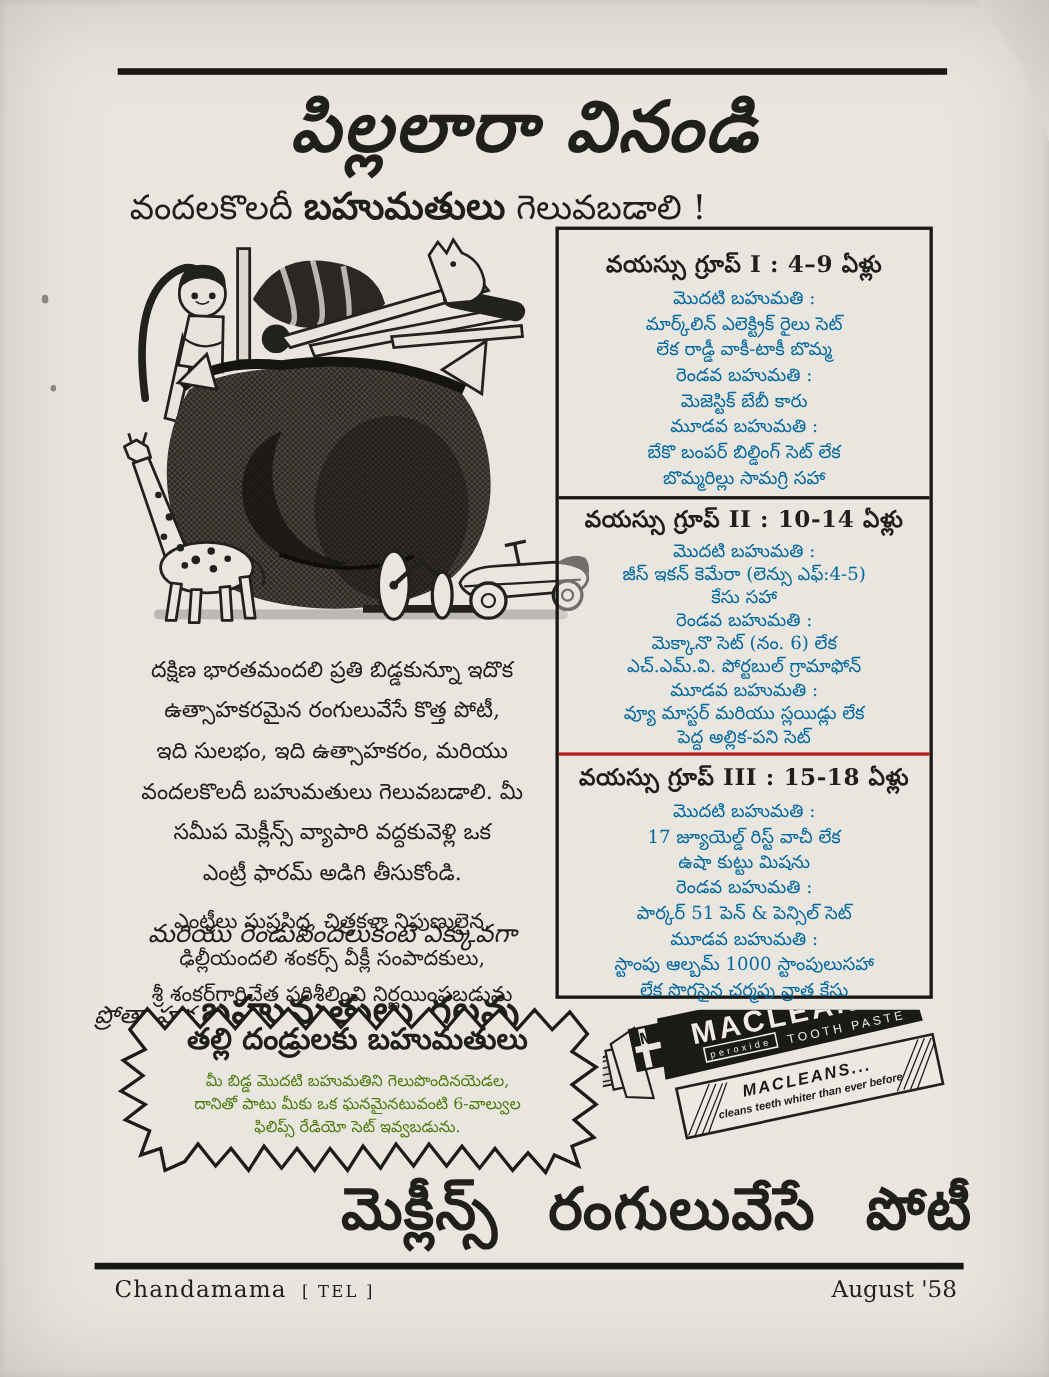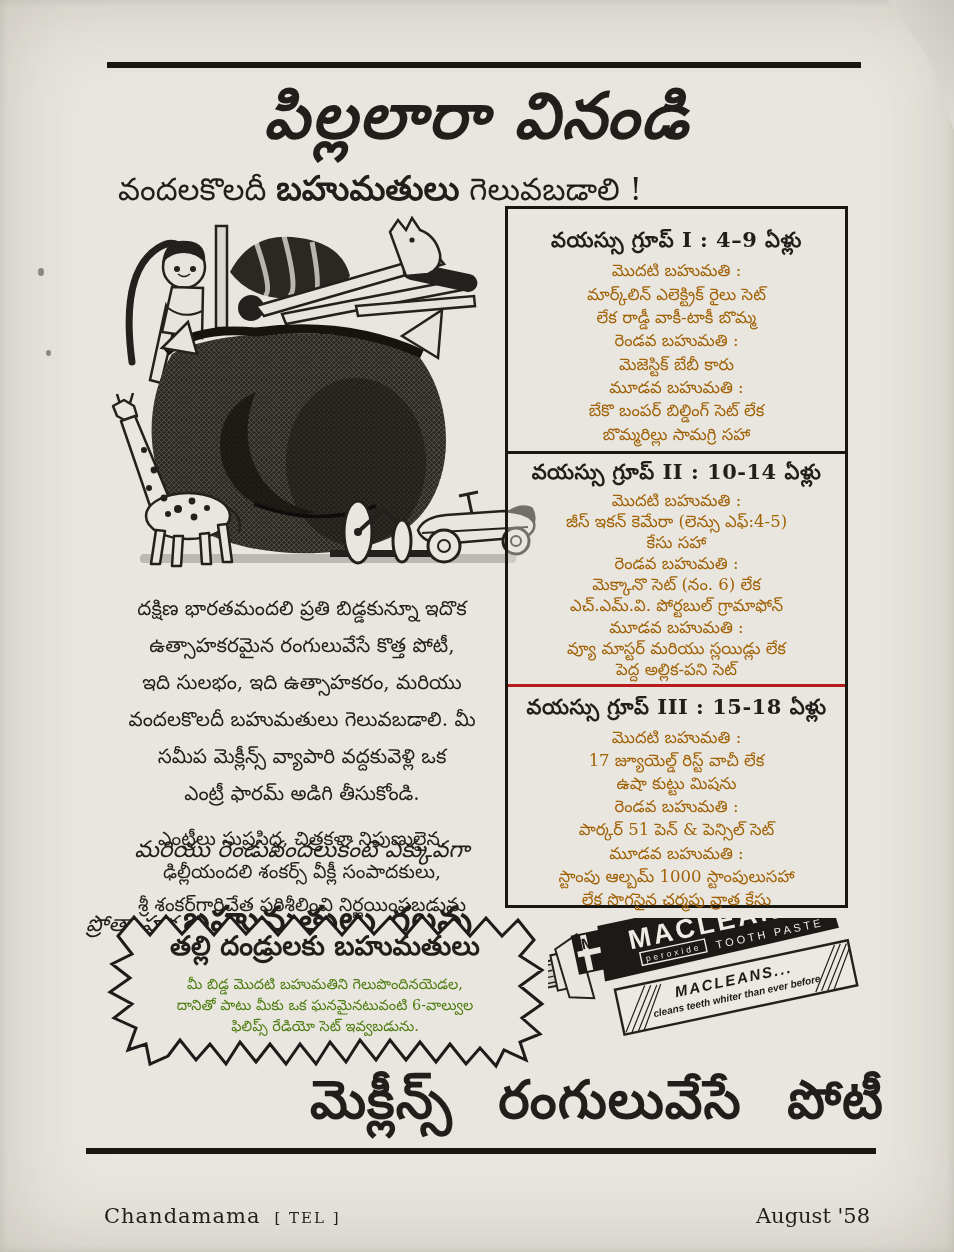--- a/index.html
+++ b/index.html
@@ -31,21 +31,21 @@
   .pbox{
     position:absolute;left:505px;top:206px;width:343px;height:702px;
     border:3px solid #181712;box-sizing:border-box;background:rgba(233,230,223,.4);
   }
   .psec{
     display:flex;flex-direction:column;justify-content:space-evenly;align-items:center;
     box-sizing:border-box;padding:2px 6px;text-align:center;
   }
   .psec1{height:231px;margin-top:11px;} .psec2{height:233px;border-top:3px solid #181712;} .psec3{height:232px;border-top:3px solid #b91c1c;}
   .psec-h{font-size:21px;font-weight:700;letter-spacing:.5px;}
-  .pline{font-size:16.5px;line-height:1.1;color:#a16207;}
+  .pline{font-size:16.5px;line-height:1.1;color:#0369a1;}
   
   .intro{position:absolute;left:96px;top:590px;width:412px;text-align:center;}
   .intro .iline{font-size:20px;line-height:37px;}
   .intro .iline.second{line-height:33px;font-size:19px;}
   .intro .gap{height:10px;}
   .promo1{position:absolute;left:96px;top:836px;width:412px;text-align:center;font-size:23px;font-style:italic;}
   .promo2{position:absolute;left:86px;top:864px;width:440px;text-align:left;font-size:22px;font-style:italic;margin-top:34px;}
   .promo2 b{font-size:35px;font-weight:900;font-style:normal;letter-spacing:1px;}
   
   .burst{position:absolute;left:88px;top:912px;width:474px;height:158px;}
@@ -60,21 +60,21 @@
     position:absolute;left:0;top:1068px;width:852px;text-align:right;
     font-size:53px;font-weight:800;word-spacing:26px;letter-spacing:1px;margin-left:32px;
   }
   .footer{
     position:absolute;left:104px;top:1160px;width:766px;
     display:flex;justify-content:space-between;align-items:baseline;
     font-size:21px;
   }
   .footer .mag{letter-spacing:1px;}
   .footer .ed{font-size:15px;letter-spacing:2px;margin-left:14px;}
-  .footer .left{display:flex;align-items:baseline;margin-top:44px;}
+  .footer .left{display:flex;align-items:baseline;}
   .speck{position:absolute;background:#8d887e;border-radius:50%;}
 </style>
 </head>
 <body>
 
 <div class="page">
 
   <div class="fold"></div>
   <div class="speck" style="left:38px;top:268px;width:6px;height:8px;"></div>
   <div class="speck" style="left:46px;top:350px;width:5px;height:6px;"></div>

